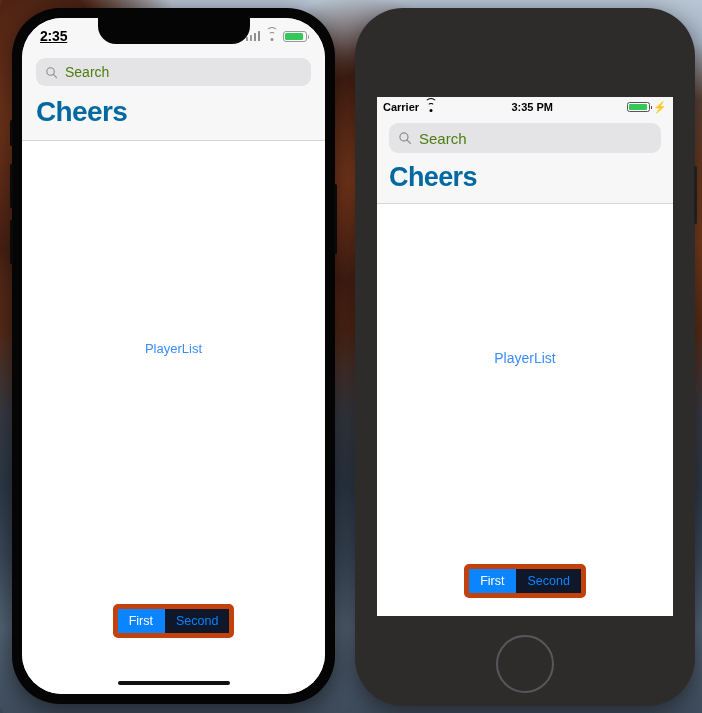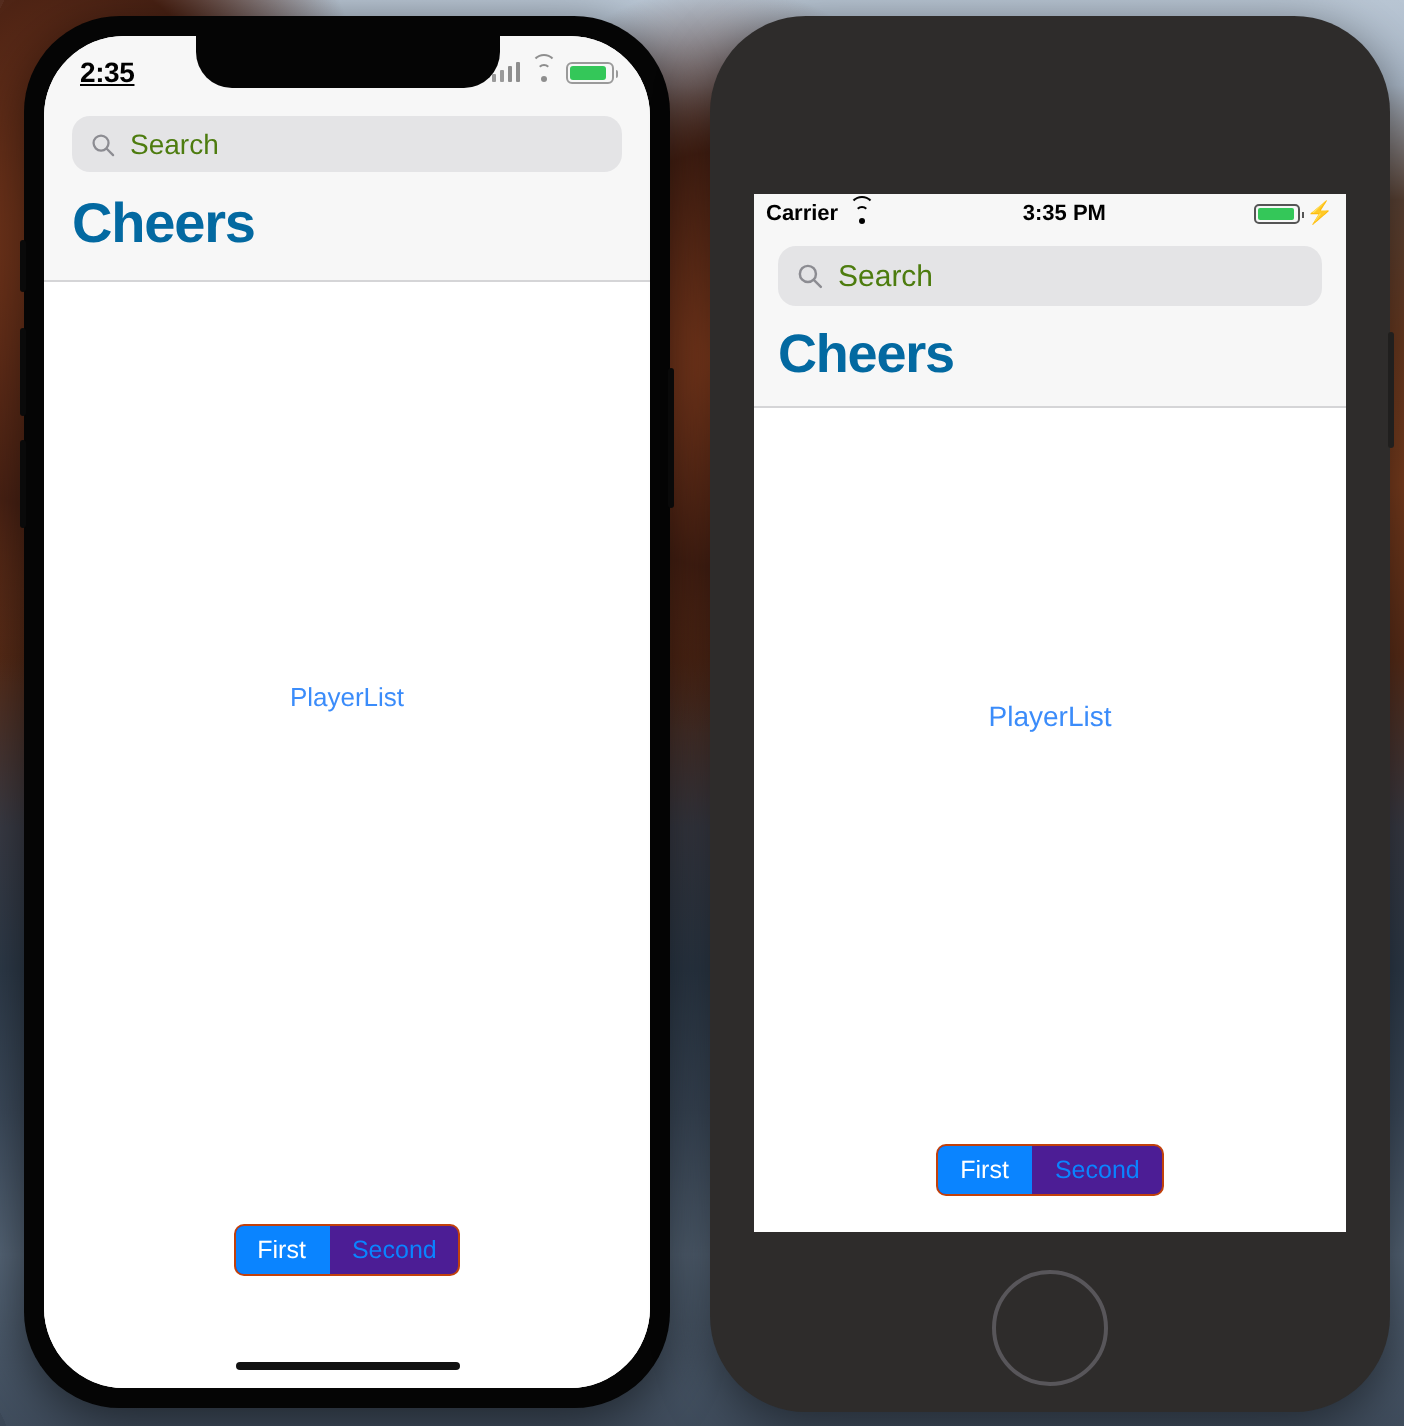--- a/index.html
+++ b/index.html
@@ -115,22 +115,22 @@
     position: absolute; left:0; right:0;
     background: #fff;
     display: flex; flex-direction: column;
     align-items: center; justify-content: center;
   }
   .placeholder-link {
     color: #3b8cfa; font-size: 13px;
   }
 
   .seg {
-    display: inline-flex; border: 1px solid #c2410c;
-    border-radius: 5px; overflow: hidden; background: #4c1d95;
+    display: inline-flex; border: 5px solid #c2410c;
+    border-radius: 5px; overflow: hidden; background: #0f172a;
   }
   .seg div {
     font-size: 12.5px; padding: 4px 11px; color: #0a84ff;
     line-height: 16px; white-space: nowrap;
   }
   .seg div.on { background: #0a84ff; color: #fff; }
   .seg div + div { border-left: 1px solid #0a84ff; text-align: right; }
 
   .home-indicator {
     position: absolute; bottom: 9px; left: 50%;

